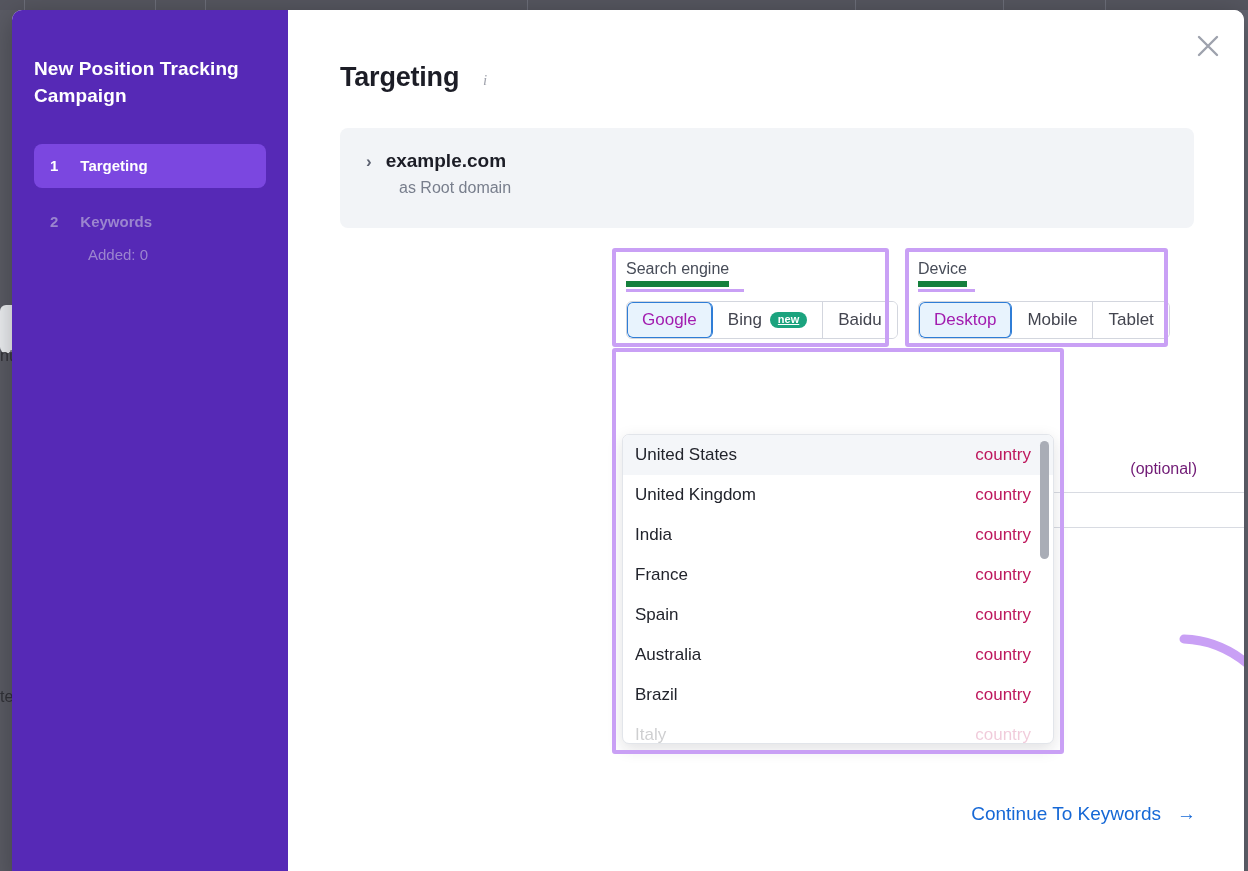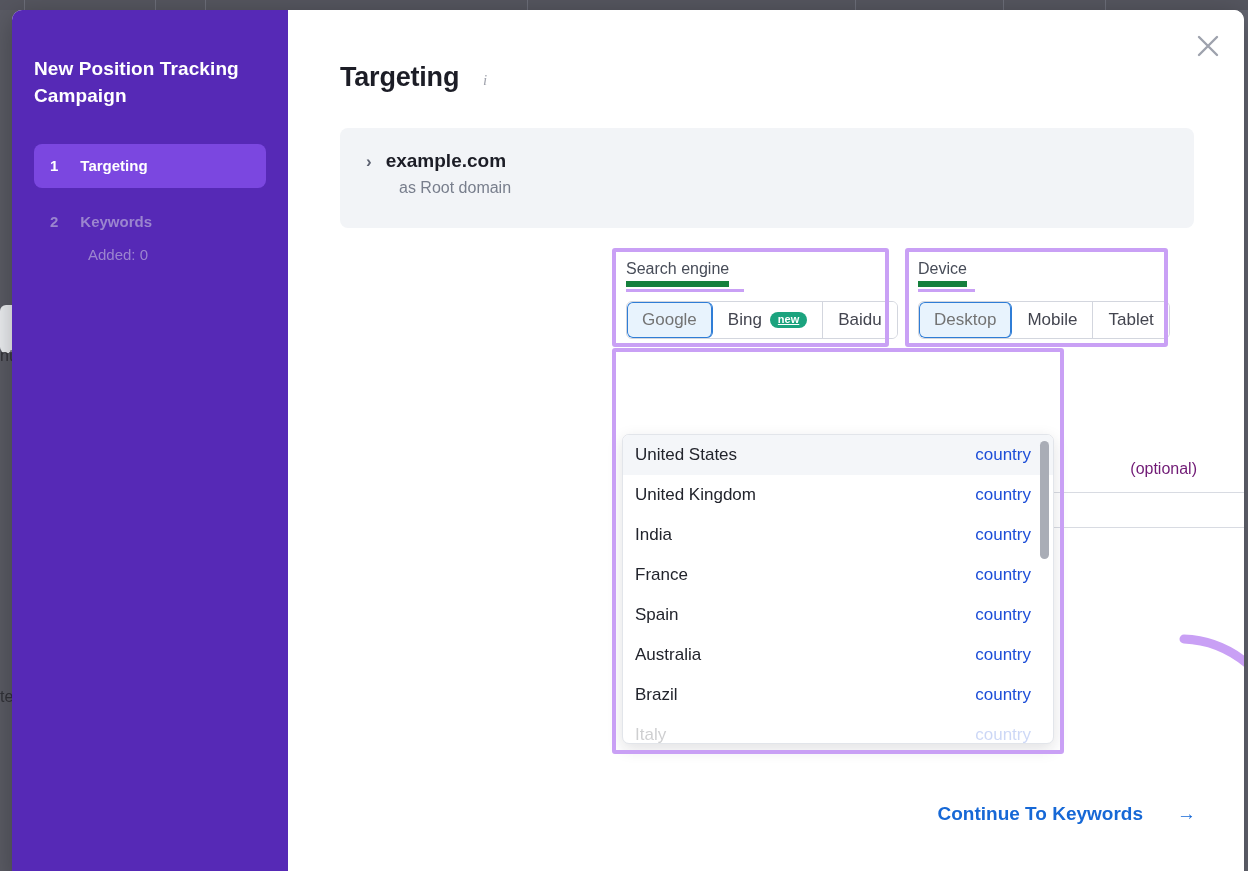--- a/index.html
+++ b/index.html
@@ -113,21 +113,21 @@
     display: inline-flex; border: 1px solid #d3d6de; border-radius: 6px;
     background: #fff; overflow: hidden; height: 38px;
   }
   .seg {
     display: flex; align-items: center; gap: 8px;
     padding: 0 15px; font-size: 17px; color: #43454f;
     border-right: 1px solid #d3d6de; cursor: pointer; background: #fff;
   }
   .seg:last-child { border-right: none; }
   .seg.selected {
-    background: #e8f3fd; color: #737373;
+    background: #e8f3fd; color: #a21caf;
     box-shadow: inset 0 0 0 1px #2f7dd6; border-radius: 6px;
     border-right-color: #2f7dd6;
   }
   .badge-new {
     background: #1ba37e; color: #fff; font-size: 11px; font-weight: bold;
     border-radius: 9px; padding: 2px 8px 3px; line-height: 1; text-decoration: underline;
   }
 
   
   .hl { position: absolute; border: 4px solid #c9a0f5; border-radius: 3px; pointer-events: none; }
@@ -149,21 +149,21 @@
     width: 432px; height: 310px;
     background: #fff; border: 1px solid #e2e5ea; border-radius: 7px;
     box-shadow: 0 5px 16px rgba(20,24,40,.13);
     overflow: hidden;
   }
   .dd-row {
     display: flex; align-items: center; justify-content: space-between;
     height: 40px; padding: 0 22px 0 12px; font-size: 17px;
   }
   .dd-row .dd-name { color: #22242c; }
-  .dd-row .dd-type { color: #1d4ed8; }
+  .dd-row .dd-type { color: #be185d; }
   .dd-row.hovered { background: #f4f6f9; gap: 16px; }
   .dd-row.clipped { opacity: .22; }
   #dd-scrollbar {
     position: absolute; right: 4px; top: 6px;
     width: 9px; height: 118px; background: #a9adb6; border-radius: 5px;
   }
 
   
   #optional-label {
     position: absolute; right: 47px; top: 450px;
@@ -171,22 +171,22 @@
   }
   #optional-input {
     position: absolute; left: 630px; top: 482px;
     width: 556px; height: 36px;
     border: 1px solid #d8dbe2; border-radius: 8px; background: #fff;
   }
 
   
   #continue-link {
     position: absolute; right: 48px; top: 793px;
-    display: flex; align-items: center; gap: 34px;
-    color: #1668d6; font-size: 19px; font-weight: bold; cursor: pointer;
+    display: flex; align-items: center; gap: 16px;
+    color: #1668d6; font-size: 19px; font-weight: normal; cursor: pointer;
     white-space: nowrap;
   }
 
   
   #anno-arrow { position: absolute; left: 890px; top: 615px; pointer-events: none; }
 </style>
 </head>
 <body>
 
 <div id="backdrop">

